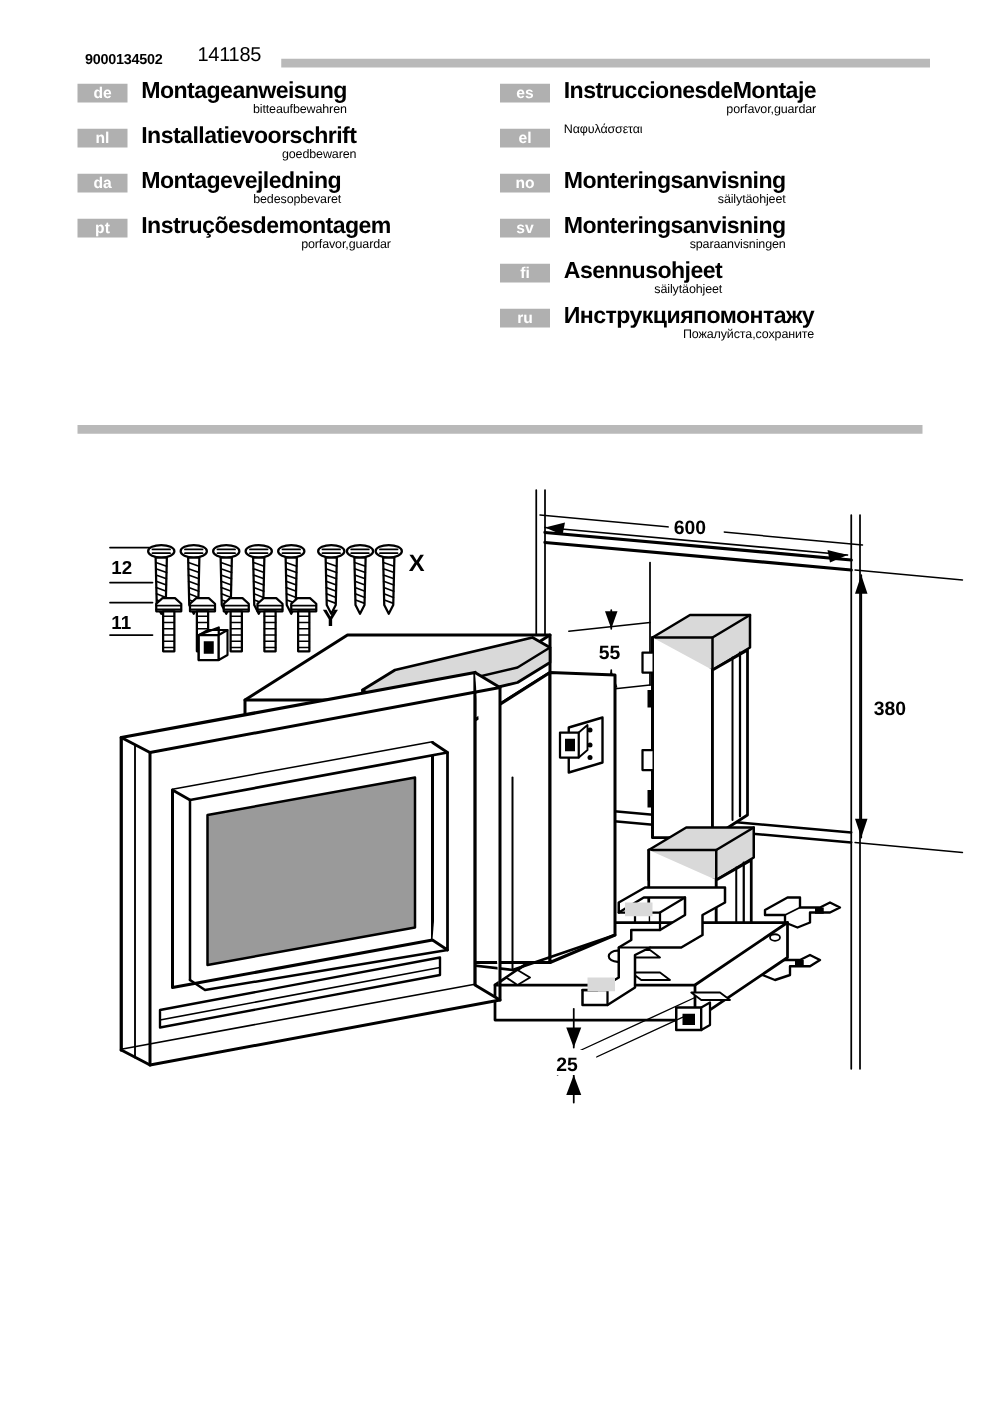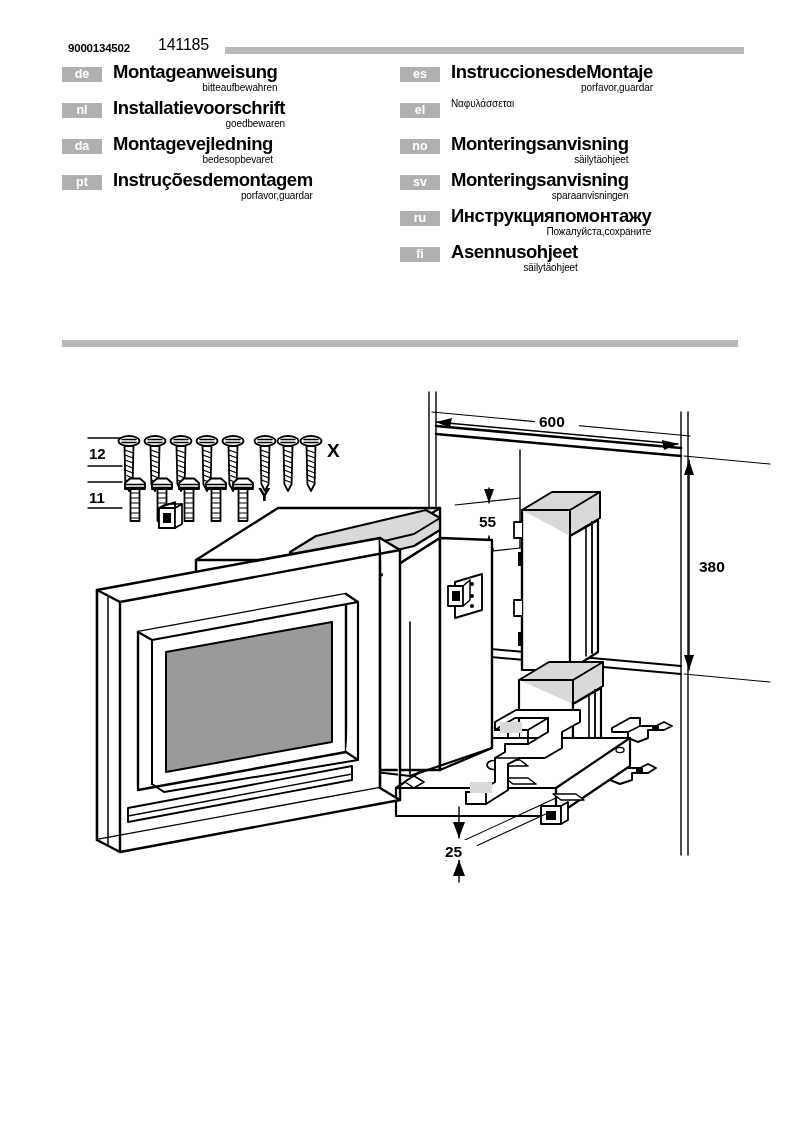--- a/index.html
+++ b/index.html
@@ -197,32 +197,32 @@
 
     <div class="lang-row">
       <span class="lang-badge">sv</span>
       <span class="lang-text">
         <span class="lang-title">Monteringsanvisning</span>
         <span class="lang-sub">sparaanvisningen</span>
       </span>
     </div>
 
     <div class="lang-row">
+      <span class="lang-badge">fi</span>
+      <span class="lang-text">
+        <span class="lang-title">Asennusohjeet</span>
+        <span class="lang-sub">säilytäohjeet</span>
+      </span>
+    </div>
+
+    <div class="lang-row">
       <span class="lang-badge">ru</span>
       <span class="lang-text">
         <span class="lang-title">Инструкцияпомонтажу</span>
         <span class="lang-sub">Пожалуйста,сохраните</span>
-      </span>
-    </div>
-
-    <div class="lang-row">
-      <span class="lang-badge">fi</span>
-      <span class="lang-text">
-        <span class="lang-title">Asennusohjeet</span>
-        <span class="lang-sub">säilytäohjeet</span>
       </span>
     </div>
 
 
   </div>
 </div>
 
 <div id="section-rule"></div>
 
 <div id="illustration">

